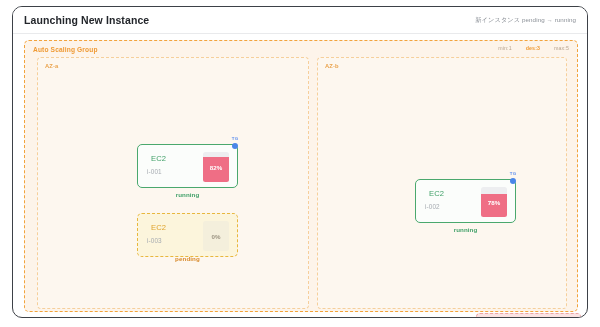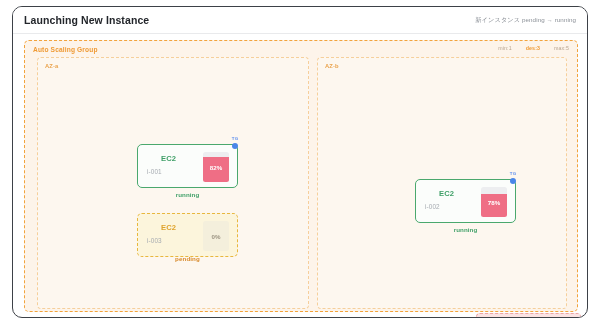--- a/index.html
+++ b/index.html
@@ -127,24 +127,24 @@
   .node.node-running {
     border: 1.2px solid #4aa86d;
     background: #fbfdfb;
   }
   .node.node-pending {
     border: 1.3px dashed #e8b73e;
     background: #fcf5dc;
   }
   .node-label {
     position: absolute;
-    left: 23px;
+    left: 13px;
     top: 9px;
     font-size: 7.6px;
-    font-weight: bold;
+    font-weight: normal;
     letter-spacing: 0.1px;
   }
   .node-running .node-label { color: #3f9f67; }
   .node-pending .node-label { color: #dfa32b; }
   .node-id {
     position: absolute;
     left: 9px;
     top: 23px;
     font-size: 6.4px;
     color: #a6abb1;

